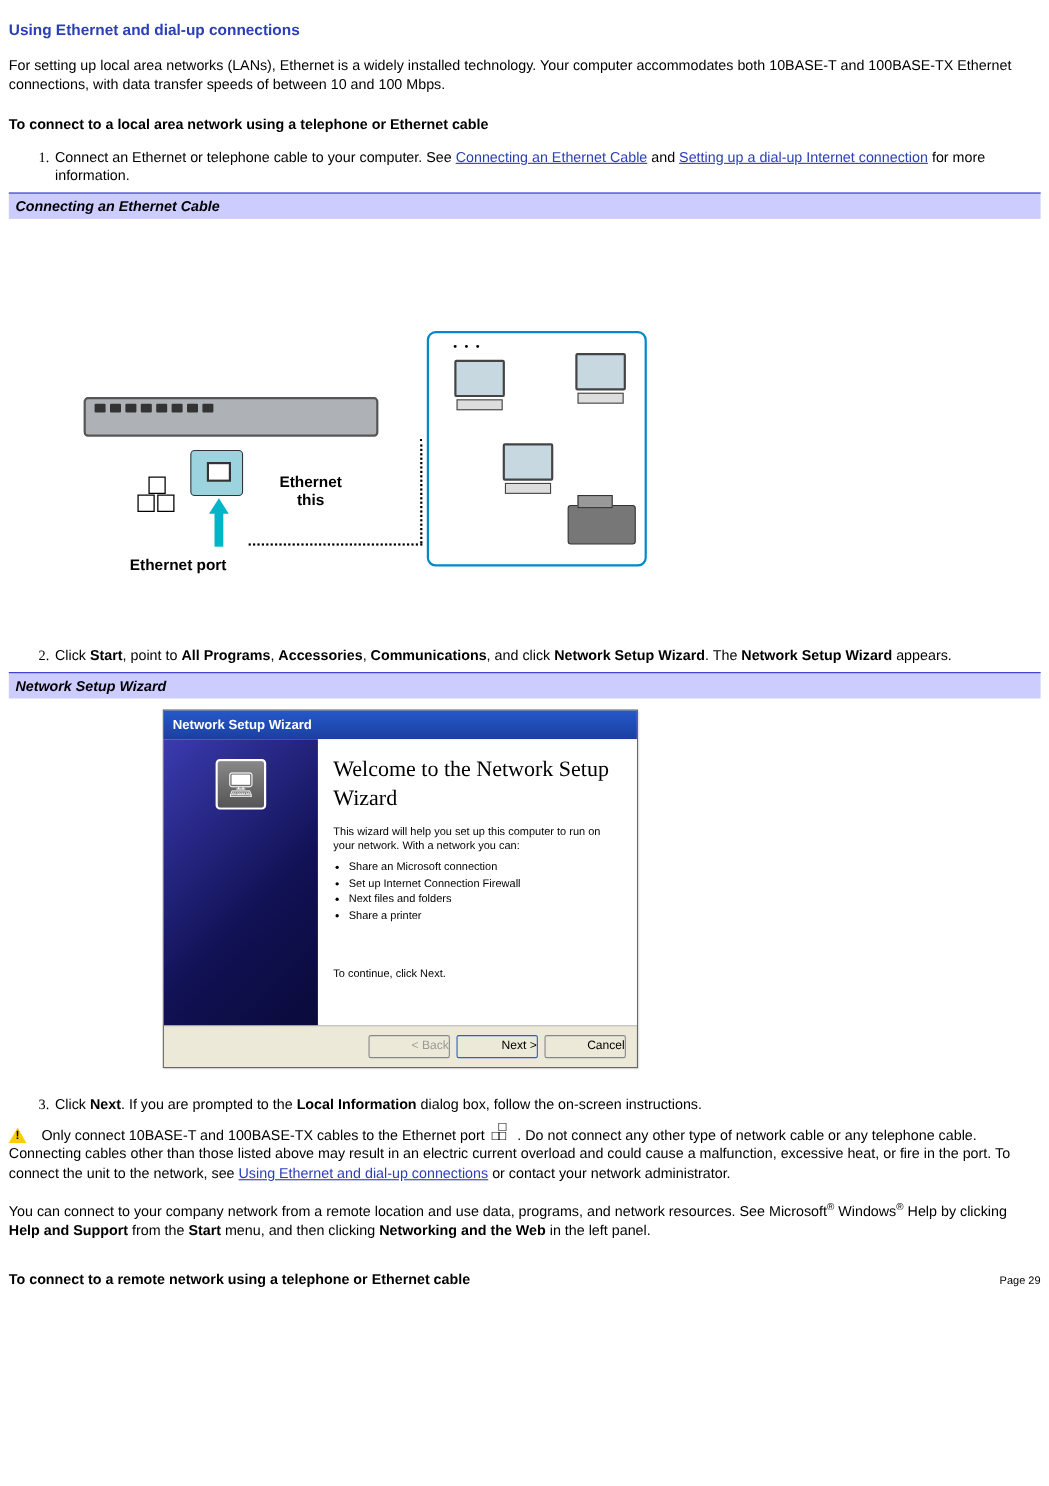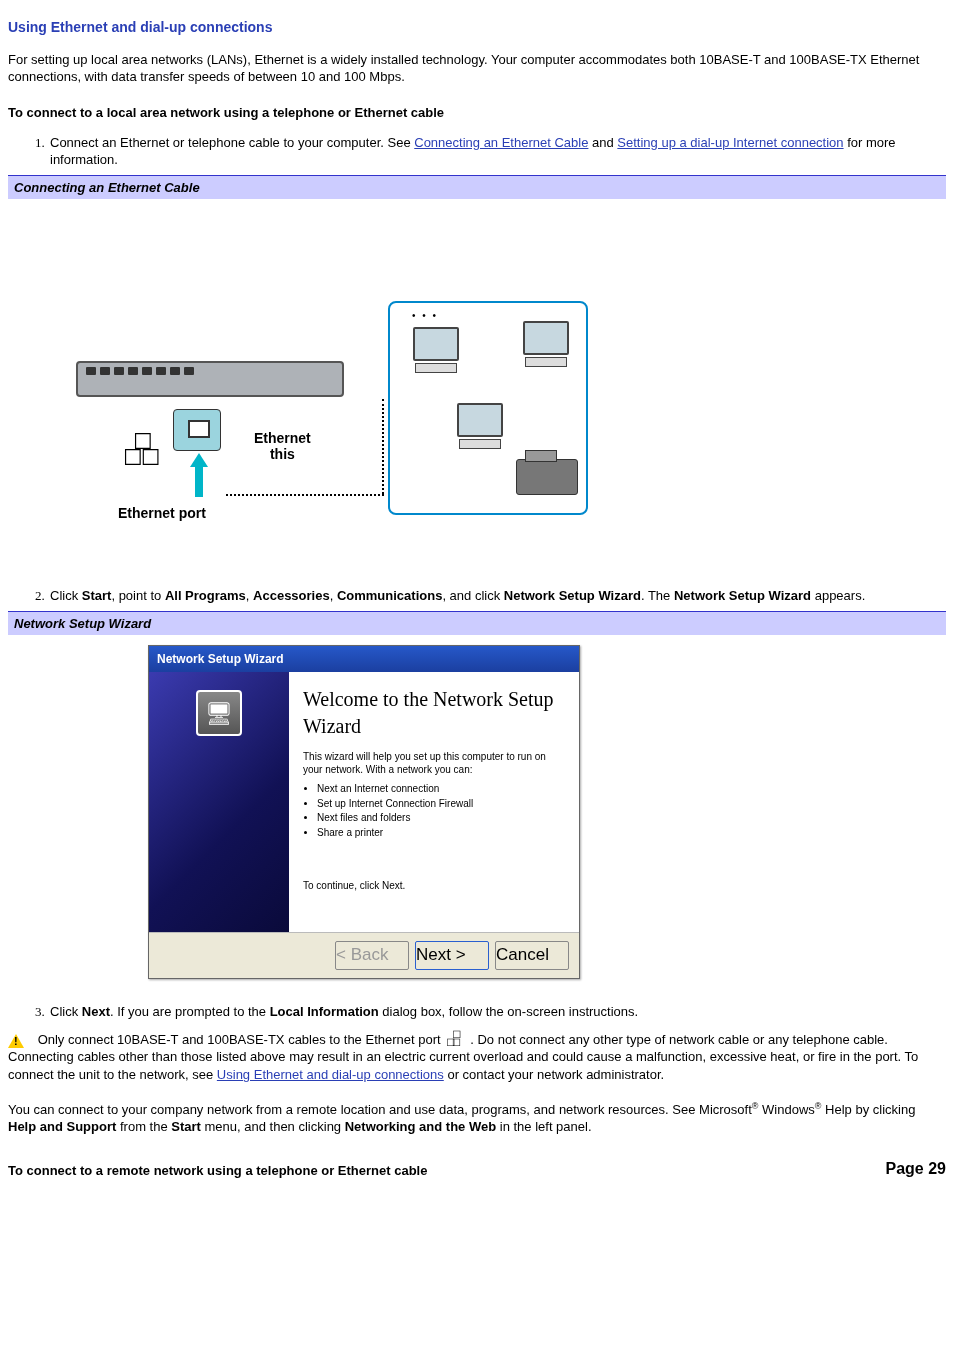--- a/index.html
+++ b/index.html
@@ -235,26 +235,26 @@
   .wiz-list li{margin-bottom:1px;}
   .wiz-btns{
     border-top:1px solid #bbb;
     padding:8px 10px;
     display:flex;
     justify-content:flex-end;
     gap:6px;
   }
   .wiz-btn{
     width:72px;
-    font-size:17px;
+    font-size:11px;
     padding:2px 0;
     border:1px solid #888;
     background:#ECE9D8;
     border-radius:2px;
-    text-align:left;
+    text-align:right;
   }
   .wiz-btn.disabled{color:#999;}
   .wiz-btn.primary{border:1.5px solid #2A5FCF;}
 
   .warn-block{
     margin: 10px 0 16px 0;
     font-weight:normal;
   }
   .warn-icon{
     display:inline-block;
@@ -291,22 +291,22 @@
   .eth-port-inline::after{content:"☐ ☐";position:absolute;left:0;top:2px;font-size:10px;letter-spacing:-3px;}
   .reg{font-size:9px;vertical-align:super;}
   .page-footer{
     position:relative;
     margin-top:26px;
   }
   .page-no{
     position:absolute;
     right:0;
     bottom:0;
-    font-size:16px;
-    font-weight:bold;
+    font-size:10px;
+    font-weight:normal;
   }
 </style>
 </head>
 <body>
 
 <div class="h2">Using Ethernet and dial-up connections</div>
 
 <p class="para">For setting up local area networks (LANs), Ethernet is a widely installed technology. Your computer accommodates both 10BASE-T and 100BASE-TX Ethernet connections, with data transfer speeds of between 10 and 100 Mbps.</p>
 
 <div class="subhead">To connect to a local area network using a telephone or Ethernet cable</div>
@@ -371,21 +371,21 @@
 <div class="fig2">
   <div class="wiz-title">Network Setup Wizard</div>
   <div class="wiz-body">
     <div class="wiz-left">
       <div class="wiz-left-icon">🖥</div>
     </div>
     <div class="wiz-right">
       <div class="wiz-heading">Welcome to the Network Setup Wizard</div>
       <div class="wiz-small">This wizard will help you set up this computer to run on your network. With a network you can:</div>
       <ul class="wiz-list">
-        <li>Next an Internet connection</li>
+        <li>Share an Microsoft connection</li>
         <li>Set up Internet Connection Firewall</li>
         <li>Next files and folders</li>
         <li>Share a printer</li>
       </ul>
       <div class="wiz-small">To continue, click Next.</div>
     </div>
   </div>
   <div class="wiz-btns">
     <div class="wiz-btn disabled">&lt; Back</div>
     <div class="wiz-btn primary">Next &gt;</div>

